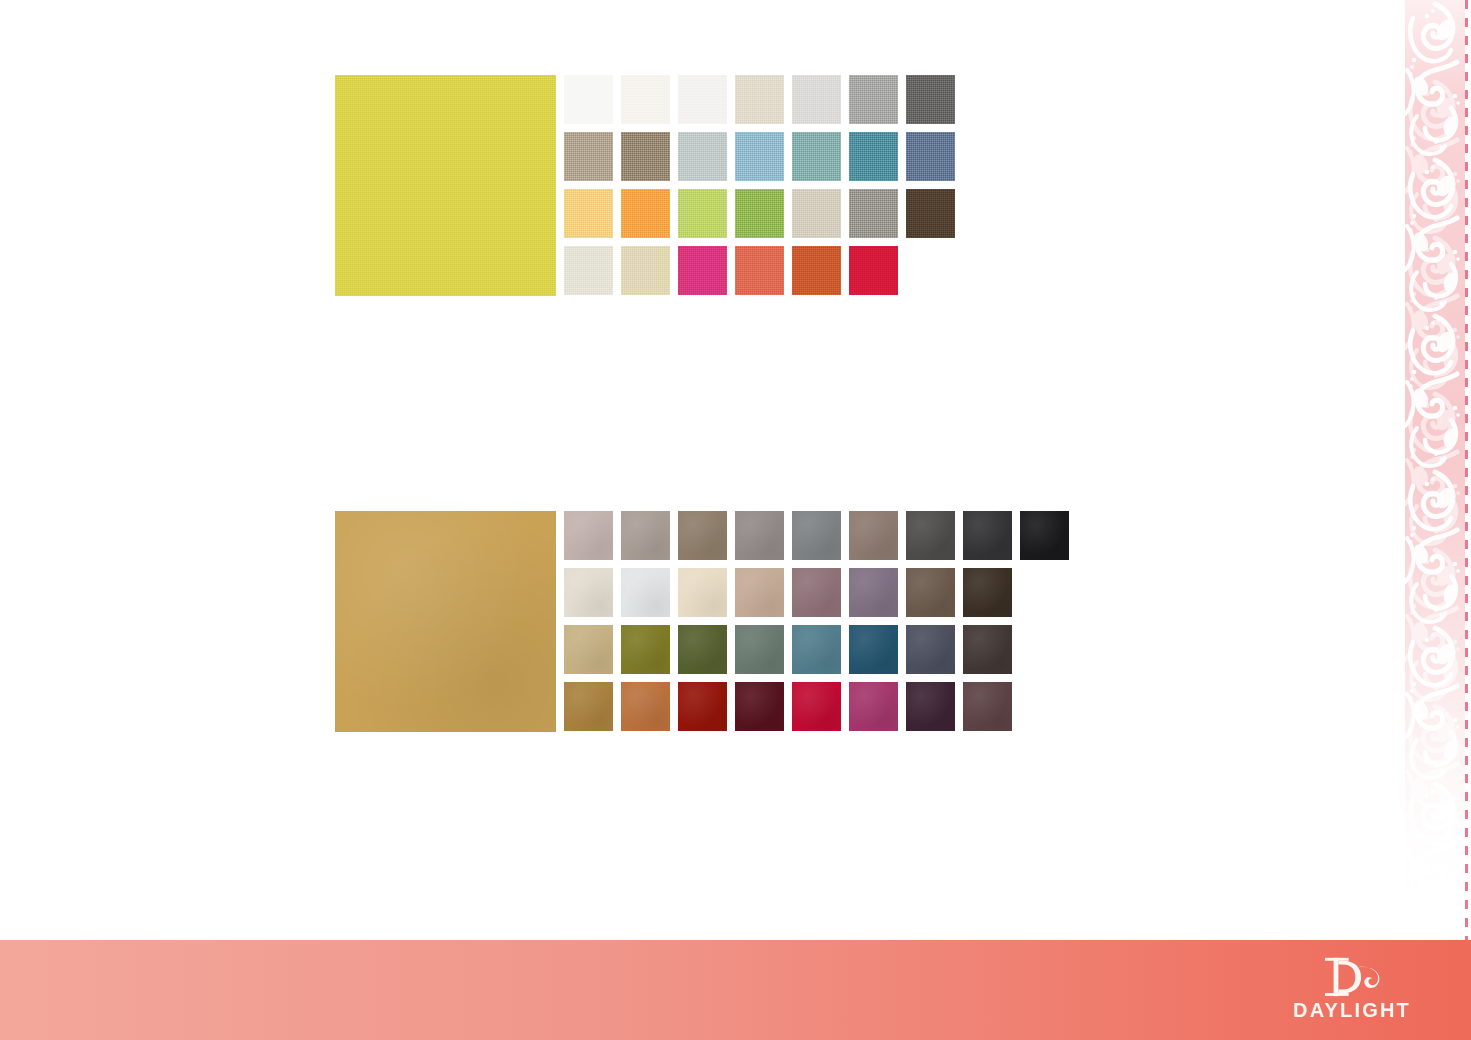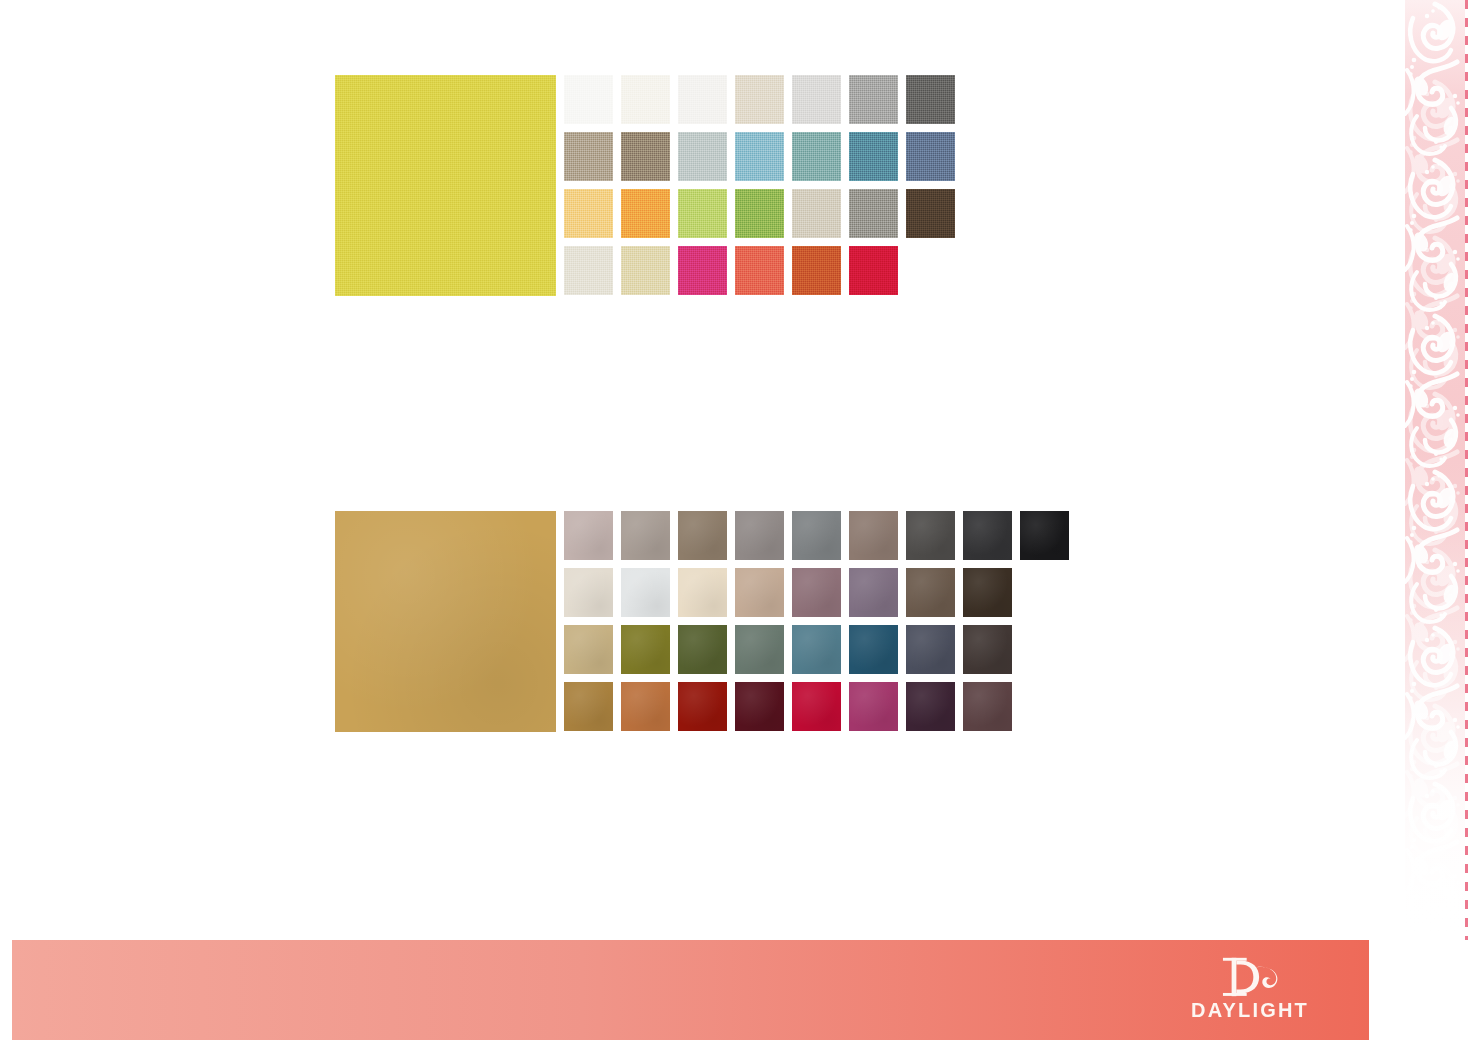--- a/index.html
+++ b/index.html
@@ -131,23 +131,23 @@
     height: 940px;
     background: repeating-linear-gradient(to bottom,
       #e8607a 0px, #e8607a 9px,
       rgba(255,255,255,0) 9px, rgba(255,255,255,0) 18px);
     opacity: 0.85;
   }
 
   
   #footer-bar {
     position: absolute;
-    left: 12px;
+    left: 0;
     top: 940px;
-    width: 1357px;
+    width: 1471px;
     height: 100px;
     background: linear-gradient(to right, #f3a79b 0%, #f09589 42%, #ee6a59 100%);
   }
   #footer-logo {
     position: absolute;
     right: 44px;
     top: 16px;
     width: 150px;
     height: 72px;
     color: #fdf6f2;

